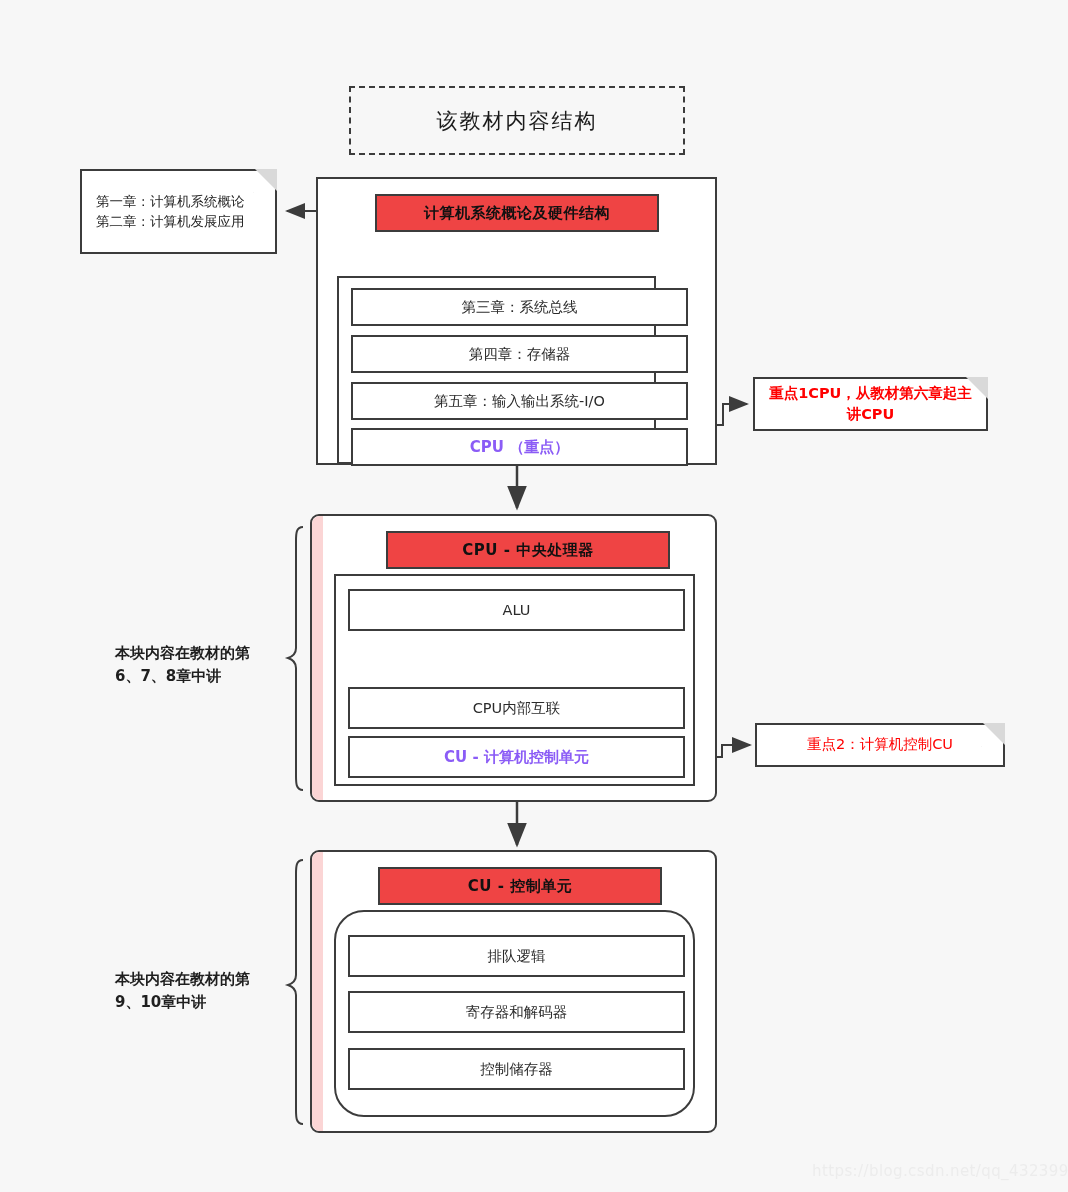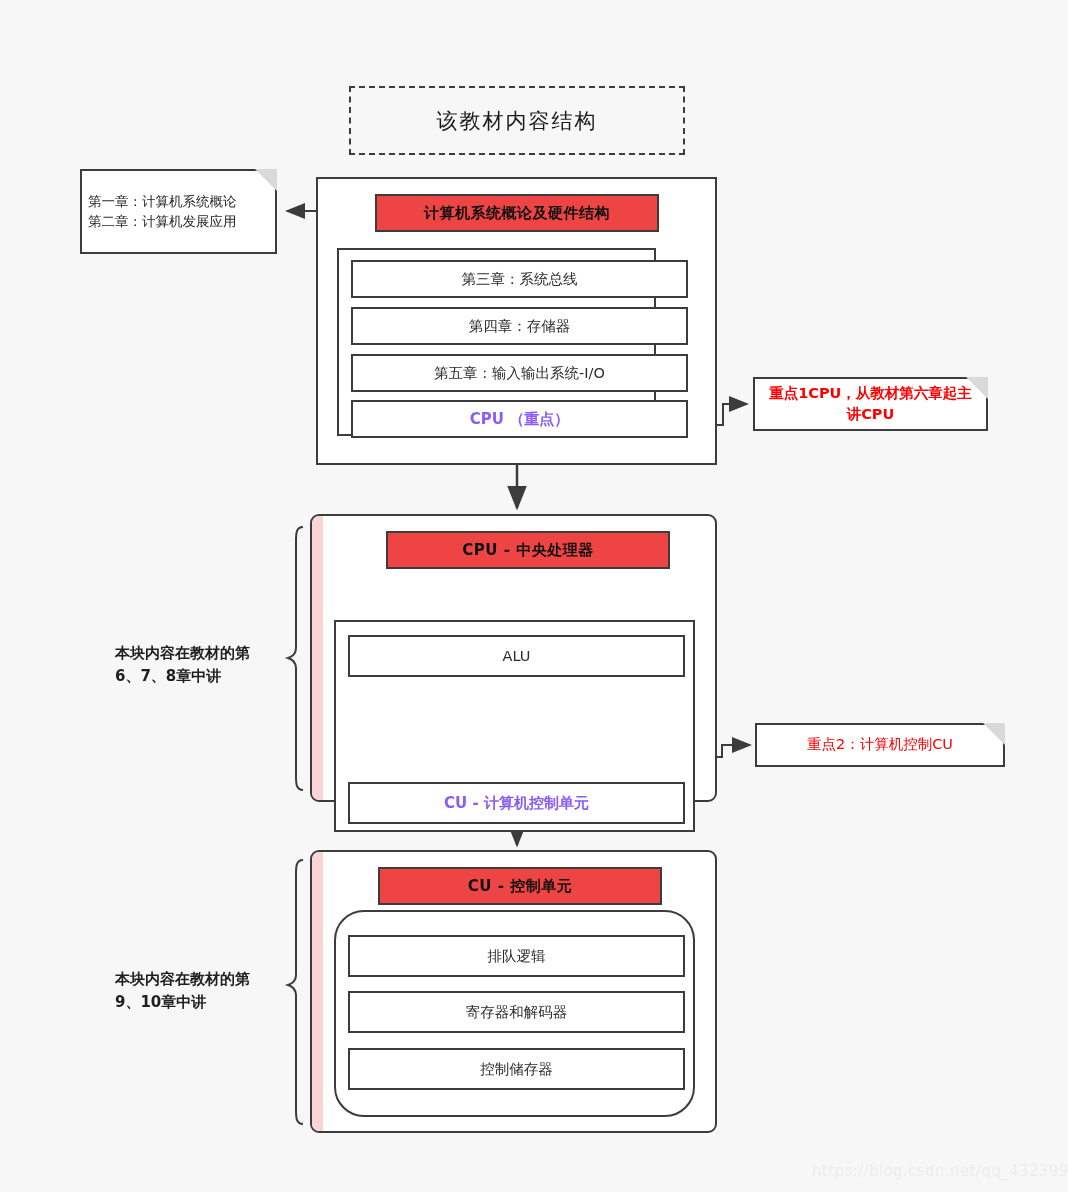--- a/index.html
+++ b/index.html
@@ -55,21 +55,21 @@
     transform: rotate(45deg);
     transform-origin: center;
   }
   .note .txt { padding: 4px 10px; position: relative; z-index: 2; }
 
   #note-chapters {
     left: 80px; top: 169px; width: 197px; height: 85px;
   }
   #note-chapters .txt {
     font-size: 13.5px; color: #262626; text-align: left; width: 100%;
-    padding-left: 6px;
+    padding-left: 14px;
   }
   #note-focus1 {
     left: 753px; top: 377px; width: 235px; height: 54px;
   }
   #note-focus1 .txt {
     font-size: 14.5px; font-weight: bold; color: #ff0000;
   }
   #note-focus2 {
     left: 755px; top: 723px; width: 250px; height: 44px;
   }
@@ -108,30 +108,30 @@
     background: #fff;
     border: 2px solid #3c3c3c;
     display: flex; align-items: center; justify-content: center;
     font-size: 14.5px; color: #2b2b2b;
   }
   .item.red { color: #8b5cf6; font-weight: bold; font-size: 15px; }
 
   
   #block1 { left: 316px; top: 177px; width: 401px; height: 288px; }
   #block1 .hdr { left: 57px; top: 15px; width: 284px; height: 38px; }
-  #b1-inner { left: 337px; top: 248px; width: 319px; height: 188px; }
+  #b1-inner { left: 337px; top: 276px; width: 319px; height: 188px; }
   #b1-i0 { left: 12px; top: 10px; width: 337px; height: 38px; }
   #b1-i1 { left: 12px; top: 57px; width: 337px; height: 38px; }
   #b1-i2 { left: 12px; top: 104px; width: 337px; height: 38px; }
   #b1-i3 { left: 12px; top: 150px; width: 337px; height: 38px; }
 
   
   #block2 { left: 310px; top: 514px; width: 407px; height: 288px; }
   #block2 .hdr { left: 66px; top: 15px; width: 284px; height: 38px; margin-left: 8px; }
-  #b2-inner { left: 334px; top: 574px; width: 361px; height: 212px; margin-top: 46px; }
+  #b2-inner { left: 334px; top: 574px; width: 361px; height: 212px; }
   #b2-i0 { left: 12px; top: 13px; width: 337px; height: 42px; }
   #b2-i1 { left: 12px; top: 62px; width: 337px; height: 42px; }
   #b2-i2 { left: 12px; top: 111px; width: 337px; height: 42px; }
   #b2-i3 { left: 12px; top: 160px; width: 337px; height: 42px; }
 
   
   #block3 { left: 310px; top: 850px; width: 407px; height: 283px; }
   #block3 .hdr { left: 66px; top: 15px; width: 284px; height: 38px; }
   #b3-inner { left: 334px; top: 910px; width: 361px; height: 207px; border-radius: 30px; }
   #b3-i0 { left: 12px; top: 23px; width: 337px; height: 42px; }
@@ -241,20 +241,21 @@
     <div class="fold-edge"></div>
     <div class="txt">重点1CPU，从教材第六章起主讲CPU</div>
   </div>
 
   <div class="block rounded" id="block2">
     <div class="stripe"></div>
     <div class="hdr">CPU - 中央处理器</div>
   </div>
   <div class="inner" id="b2-inner">
     <div class="item" id="b2-i0">ALU</div>
+    <div class="item" id="b2-i2">CPU内部互联</div>
     <div class="item red" id="b2-i3">CU - 计算机控制单元</div>
   </div>
   <div class="brace-label" id="brace-label-2">
     <div>本块内容在教材的第</div>
     <div>6、7、8章中讲</div>
   </div>
 
   <div class="note" id="note-focus2">
     <div class="fold"></div>
     <div class="fold-edge"></div>

